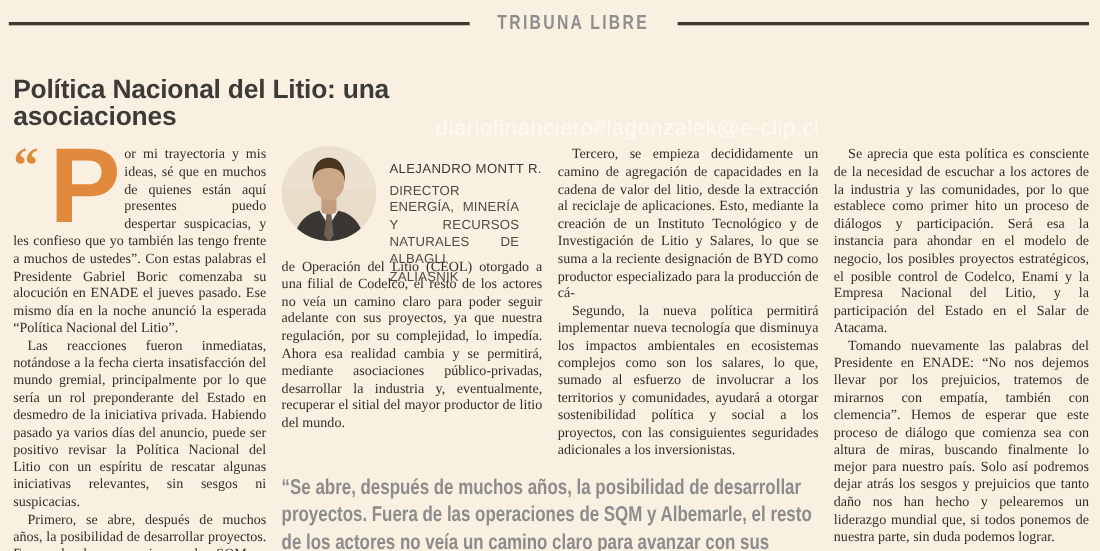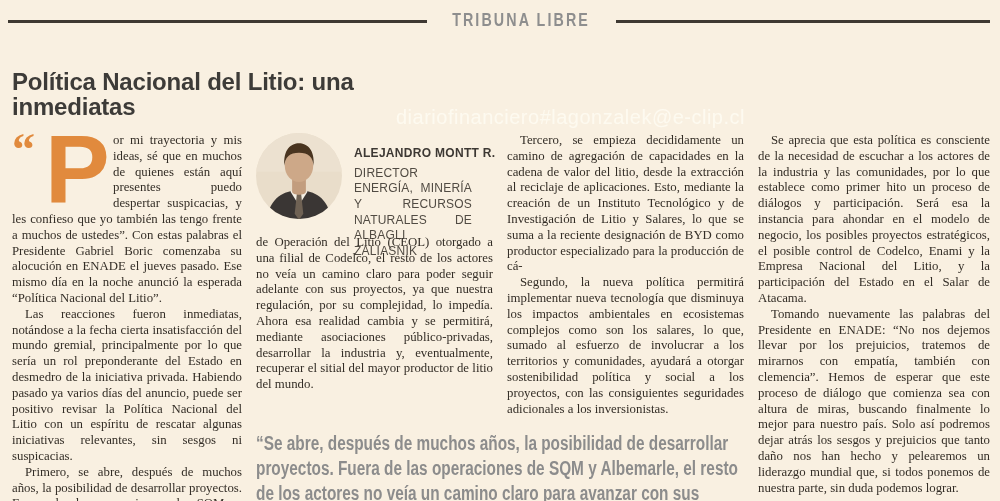--- a/index.html
+++ b/index.html
@@ -62,21 +62,21 @@
   .dc-letter {
     position:absolute; left:33px; top:-13px;
     font-family:"Liberation Sans", sans-serif; font-weight:bold;
     font-size:97px; line-height:1; color:#e18a3d;
   }
   
   .author-block { display:flex; gap:12px; height:92px; margin-bottom:10px; }
   .author-photo { width:86px; height:86px; flex:0 0 86px; }
   .author-info { margin-top:13px; font-family:"Liberation Sans", sans-serif; }
   .author-name {
-    font-weight:bold; font-size:12px; letter-spacing:0.3px; color:#3d3833;
+    font-weight:normal; font-size:12px; letter-spacing:0.3px; color:#3d3833;
     margin-bottom:4px; white-space:nowrap;
   }
   .author-role {
     font-size:12px; line-height:1.3; letter-spacing:0.2px;
     color:#514b43; width:118px;
   }
   
   .pullquote-cell { grid-column:2/4; grid-row:2; overflow:visible; }
   .pullquote {
     width:622px; transform:scaleX(0.788); transform-origin:left top;
@@ -89,21 +89,21 @@
 <body>
 
 <div class="page">
 
   <div class="masthead">
     <div class="rule rule-left"></div>
     <div class="section-label">TRIBUNA LIBRE</div>
     <div class="rule rule-right"></div>
   </div>
 
-  <h1 class="article-title">Política Nacional del Litio: una inmediatas</h1>
+  <h1 class="article-title">Política Nacional del Litio: una asociaciones</h1>
 
   <div class="watermark">diariofinanciero#lagonzalek@e-clip.cl</div>
 
   <div class="content">
 
     <div class="col col1">
       <p>
         <span class="dropcap">
             <span class="dc-quote">“</span>
             <span class="dc-letter">P</span>

